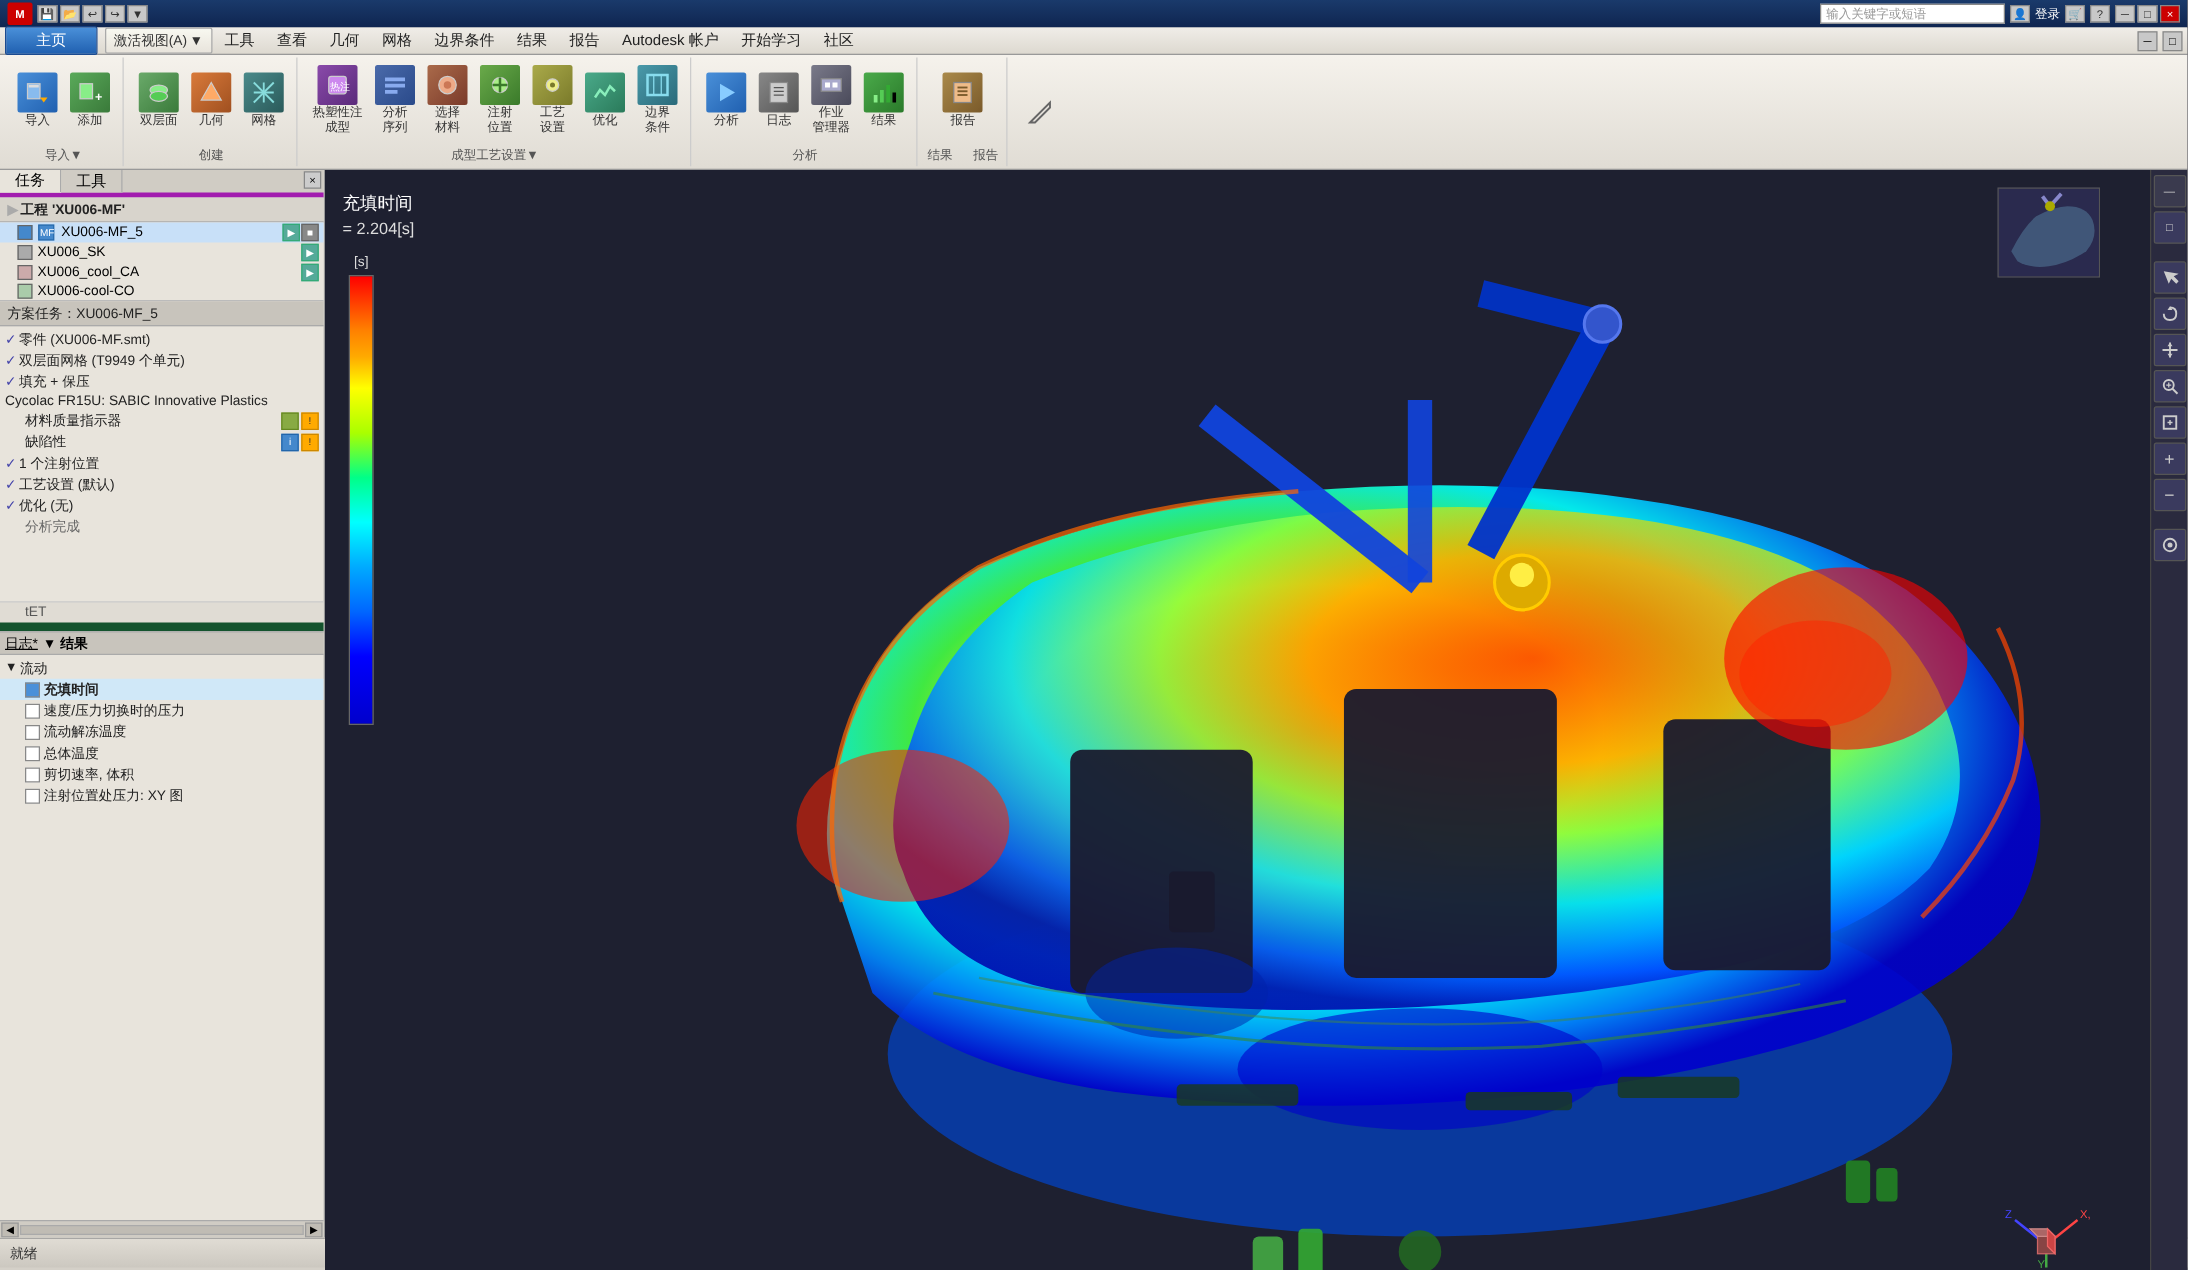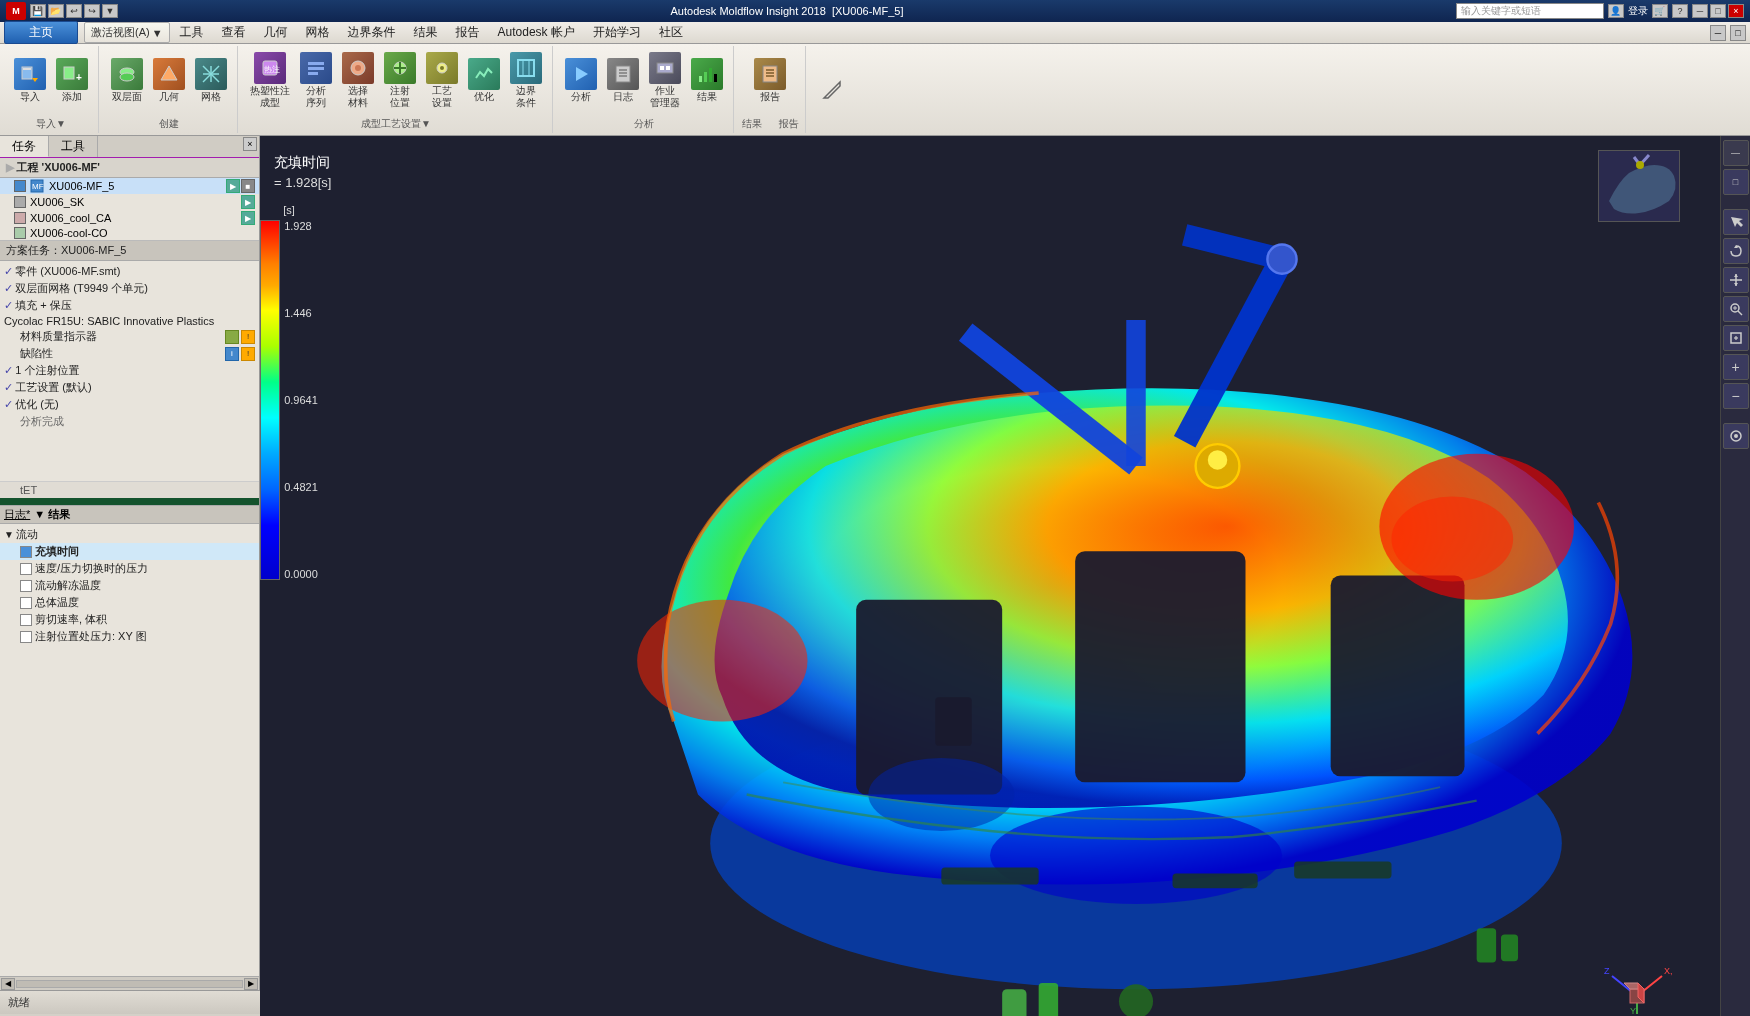--- a/index.html
+++ b/index.html
@@ -123,21 +123,21 @@
       border-right: 1px solid #999;
       display: flex;
       flex-direction: column;
       overflow: hidden;
     }
 
     
     .panel-tabs {
       display: flex;
       background: #d0ccc4;
-      border-bottom: 1px solid #a21caf;
+      border-bottom: 4px solid #a21caf;
       height: 22px;
     }
     .panel-tab {
       padding: 3px 12px;
       font-size: 12px;
       cursor: pointer;
       border-right: 1px solid #aaa;
       background: #d0ccc4;
       display: flex; align-items: center;
     }
@@ -331,23 +331,20 @@
   <div style="display:flex;align-items:center;gap:4px;">
     <div style="width:20px;height:18px;background:#c00;border-radius:2px;display:flex;align-items:center;justify-content:center;color:white;font-size:9px;font-weight:bold;">M</div>
     <div style="display:flex;gap:2px;">
       <div style="width:16px;height:14px;background:#c8c8c8;border:1px solid #888;display:flex;align-items:center;justify-content:center;font-size:9px;color:#333;cursor:pointer;">💾</div>
       <div style="width:16px;height:14px;background:#c8c8c8;border:1px solid #888;display:flex;align-items:center;justify-content:center;font-size:9px;color:#333;cursor:pointer;">📂</div>
       <div style="width:16px;height:14px;background:#c8c8c8;border:1px solid #888;display:flex;align-items:center;justify-content:center;font-size:9px;color:#333;cursor:pointer;">↩</div>
       <div style="width:16px;height:14px;background:#c8c8c8;border:1px solid #888;display:flex;align-items:center;justify-content:center;font-size:9px;color:#333;cursor:pointer;">↪</div>
       <div style="width:16px;height:14px;background:#c8c8c8;border:1px solid #888;display:flex;align-items:center;justify-content:center;font-size:9px;color:#333;cursor:pointer;">▼</div>
     </div>
   </div>
-  <div class="title-center">
-    <span>Autodesk Moldflow Insight 2018</span>&nbsp;&nbsp;<span>[XU006-MF_5]</span>
-  </div>
   <div style="display:flex;align-items:center;gap:4px;">
     <div style="width:148px;height:16px;background:white;border:1px solid #888;display:flex;align-items:center;padding:0 4px;font-size:10px;color:#999;">输入关键字或短语</div>
     <div style="width:16px;height:14px;background:#c8c8c8;border:1px solid #888;display:flex;align-items:center;justify-content:center;font-size:9px;color:#333;">👤</div>
     <div style="color:white;font-size:10px;cursor:pointer;">登录</div>
     <div style="width:16px;height:14px;background:#c8c8c8;border:1px solid #888;display:flex;align-items:center;justify-content:center;font-size:9px;color:#333;">🛒</div>
     <div style="width:16px;height:14px;background:#c8c8c8;border:1px solid #888;display:flex;align-items:center;justify-content:center;font-size:9px;color:#333;">?</div>
     <div style="display:flex;gap:2px;">
       <div style="width:16px;height:14px;background:#c8c8c8;border:1px solid #888;display:flex;align-items:center;justify-content:center;font-size:9px;color:#333;cursor:pointer;">─</div>
       <div style="width:16px;height:14px;background:#c8c8c8;border:1px solid #888;display:flex;align-items:center;justify-content:center;font-size:9px;color:#333;cursor:pointer;">□</div>
       <div style="width:16px;height:14px;background:#c00;border:1px solid #888;display:flex;align-items:center;justify-content:center;font-size:9px;color:white;cursor:pointer;">×</div>
@@ -733,35 +730,28 @@
   </div>
 
   <div style="flex:1;display:flex;flex-direction:column;">
     <div style="flex:1;display:flex;flex-direction:row;position:relative;">
 
       <div id="viewport" style="flex:1;background:#1e2030;position:relative;overflow:hidden;">
         
         
         <div id="result-title" style="position:absolute;top:16px;left:14px;color:#fff;font-size:14px;line-height:1.5;">
           <div style="font-size:14px;">充填时间</div>
-          <div style="font-size:13px;color:#ddd;">= 1.928[s]</div>
+          <div style="font-size:13px;color:#ddd;">= 2.204[s]</div>
         </div>
 
         
         <div id="color-legend" style="position:absolute;left:14px;top:68px;">
           <div class="legend-unit">[s]</div>
           <div style="display:flex;flex-direction:row;align-items:stretch;">
             <div class="legend-bar"></div>
-            <div style="display:flex;flex-direction:column;justify-content:space-between;padding-left:4px;height:360px;">
-              <div class="legend-label">1.928</div>
-              <div class="legend-label">1.446</div>
-              <div class="legend-label">0.9641</div>
-              <div class="legend-label">0.4821</div>
-              <div class="legend-label">0.0000</div>
-            </div>
           </div>
         </div>
 
         
         <svg class="model-svg" viewBox="0 0 1200 760" xmlns="http://www.w3.org/2000/svg">
           <defs>
             <radialGradient id="rg1" cx="40%" cy="40%" r="60%">
               <stop offset="0%" stop-color="#ff2200"></stop>
               <stop offset="25%" stop-color="#ff8800"></stop>
               <stop offset="40%" stop-color="#ffff00"></stop>

